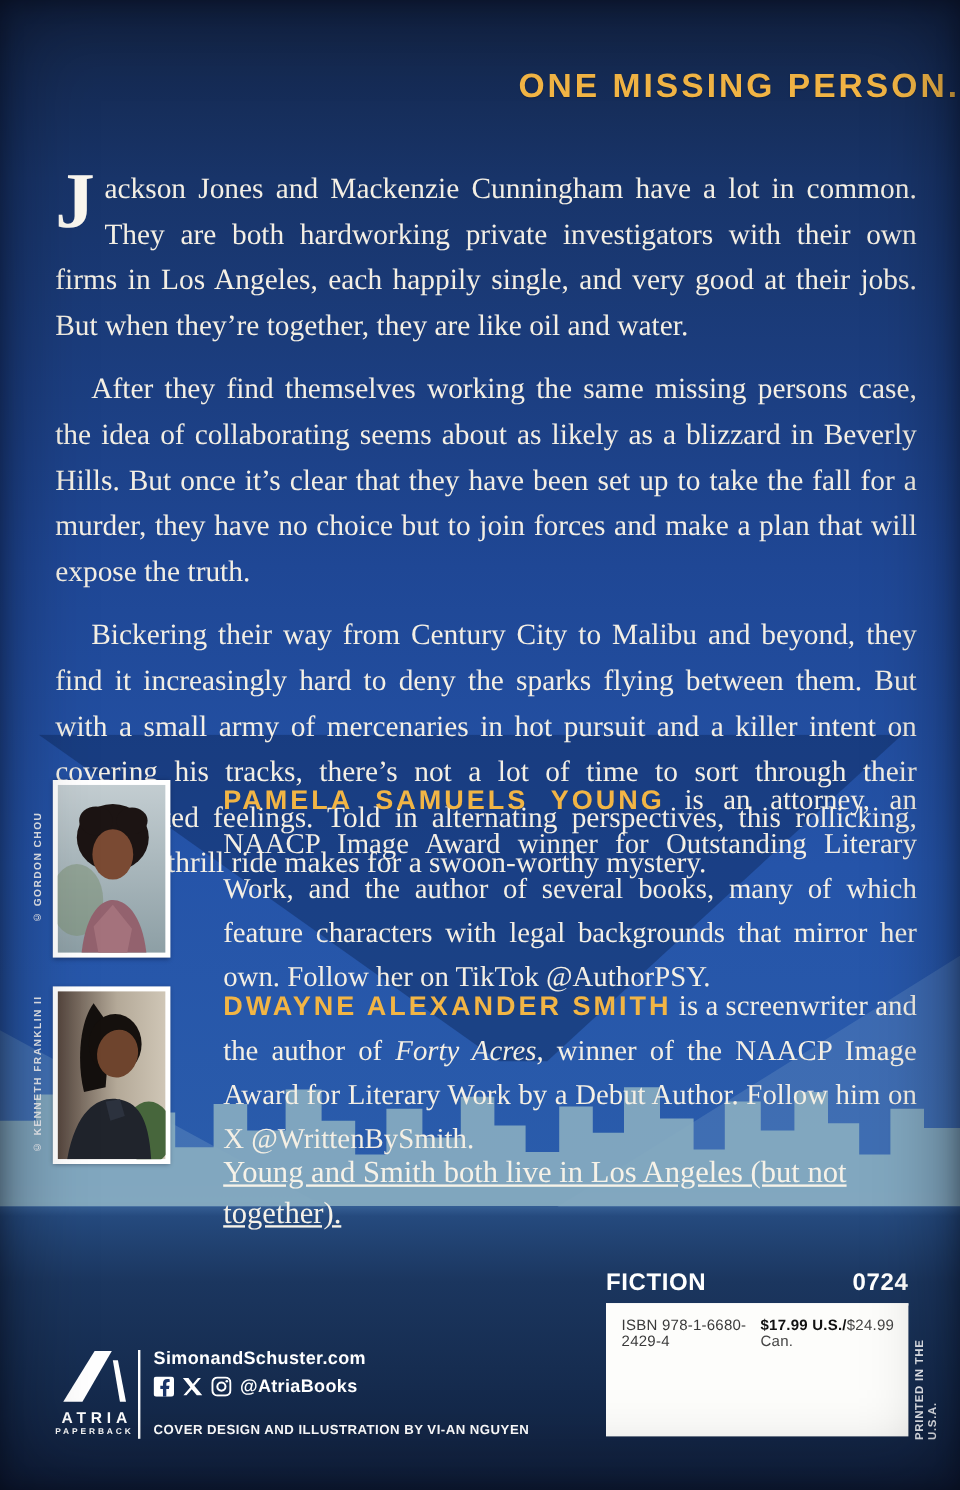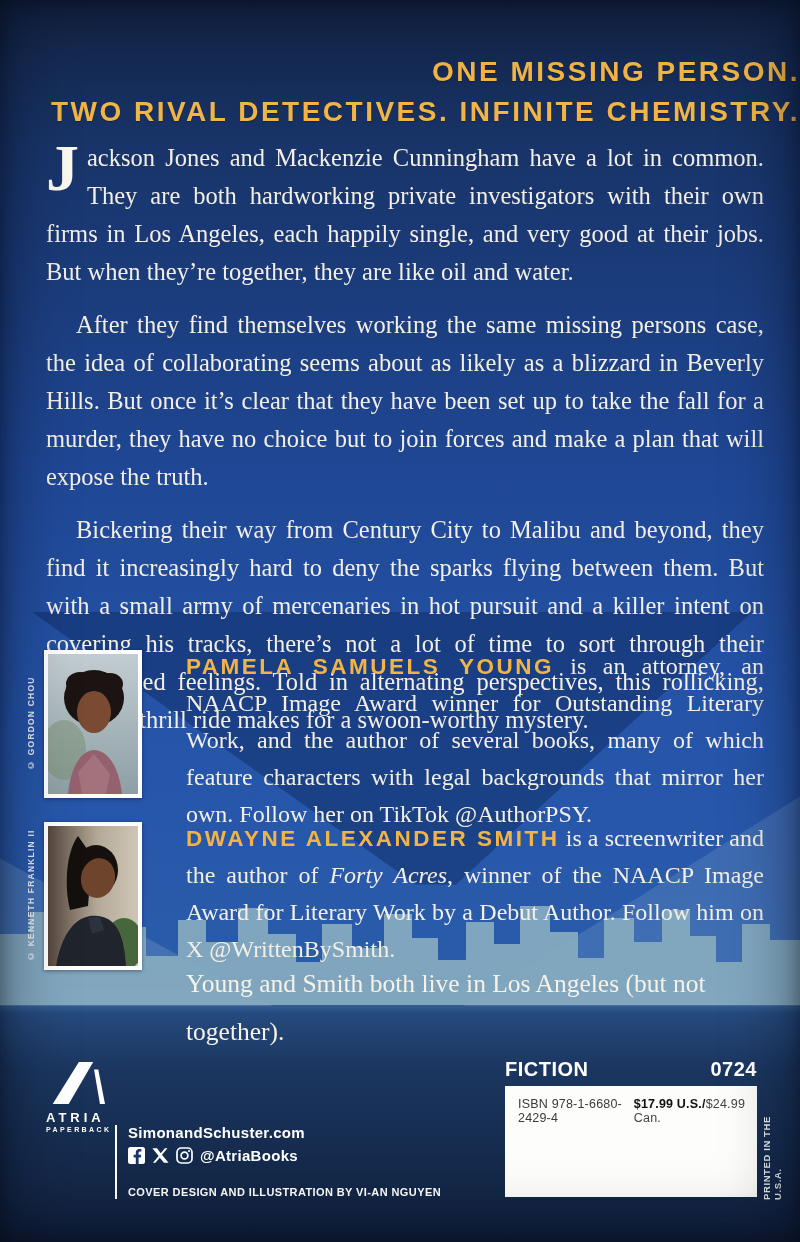--- a/index.html
+++ b/index.html
@@ -75,21 +75,21 @@
   .bio-text{
     position:absolute;left:186px;top:0;width:578px;margin:0;
     color:#f4efe4;font-size:24px;line-height:37px;text-align:justify;
   }
   .bio-name{
     font-family:"Liberation Sans",sans-serif;font-weight:bold;
     font-size:22.5px;letter-spacing:2.5px;color:#f2b545;
   }
   .closing{
     position:absolute;left:186px;top:960px;width:600px;z-index:3;margin:0;
-    color:#f6f2e8;font-size:25.5px;line-height:48px;
+    color:#f6f2e8;font-size:25.5px;line-height:34px;text-decoration:underline;
   }
   
   .footer-sans{font-family:"Liberation Sans",sans-serif;font-weight:bold;color:#fff;}
   .barcode-header{
     position:absolute;left:505px;top:1058px;width:252px;z-index:3;
     display:flex;justify-content:space-between;
     font-family:"Liberation Sans",sans-serif;font-weight:bold;
     font-size:20px;letter-spacing:.5px;color:#fff;
     padding-bottom:5px;border-bottom:2px solid #fff;
   }
@@ -105,21 +105,21 @@
   }
   .isbn-row .price b{color:#111;}
   .isbn-row .price{color:#444;}
   .printed-vertical{
     position:absolute;left:761px;top:1112px;height:88px;z-index:3;
     display:flex;align-items:center;
     writing-mode:vertical-rl;transform:rotate(180deg);
     font-family:"Liberation Sans",sans-serif;font-weight:bold;
     font-size:9.5px;letter-spacing:.6px;color:#e8ebf1;
   }
-  .atria-logo{position:absolute;left:46px;top:1060px;width:64px;z-index:3;text-align:left;}
+  .atria-logo{position:absolute;left:46px;top:1124px;width:64px;z-index:3;text-align:right;}
   .atria-logo svg{display:block;margin:0 auto 4px auto;}
   .atria-name{font-family:"Liberation Sans",sans-serif;font-weight:bold;
     font-size:13px;letter-spacing:4px;color:#fff;}
   .atria-sub{font-family:"Liberation Sans",sans-serif;font-weight:bold;
     font-size:7px;letter-spacing:2.4px;color:#fff;margin-top:1px;}
   .pub-divider{position:absolute;left:115px;top:1125px;width:2px;height:74px;background:#fff;z-index:3;}
   .pub-info{position:absolute;left:128px;top:1124px;z-index:3;}
   .website{font-size:15px;letter-spacing:.3px;}
   .social-row{display:flex;align-items:center;gap:7px;margin-top:6px;}
   .social-row svg{display:block;}
@@ -135,21 +135,20 @@
 
   <div class="env-flap"></div>
   <div class="env-wedge-left"></div>
   <div class="env-wedge-right"></div>
   <svg class="skyline" width="800" height="133" viewBox="0 0 800 133">
     <path fill="#87abc0" fill-opacity="0.92" d="M0,62 H30 V40 H58 V74 H86 V30 H120 V55 H146 V84 H178 V48 H206 V70 H238 V36 H268 V62 H296 V90 H322 V52 H352 V76 H384 V42 H412 V66 H438 V88 H466 V50 H494 V72 H520 V34 H550 V60 H578 V86 H604 V46 H634 V70 H662 V38 H690 V64 H716 V90 H742 V52 H770 V68 H800 V133 H0 Z"></path>
   </svg>
 
   <header class="headline">
     <div>ONE MISSING PERSON.</div>
-    <div>TWO RIVAL DETECTIVES. INFINITE CHEMISTRY.</div>
   </header>
 
   <section class="synopsis">
     <p><span class="dropcap">J</span><span>ackson Jones and Mackenzie Cunningham have a lot in common. They are both hardworking private investigators with their own firms in Los Angeles, each happily single, and very good at their jobs. But when they’re together, they are like oil and water.</span></p>
     <p>After they find themselves working the same missing persons case, the idea of collaborating seems about as likely as a blizzard in Beverly Hills. But once it’s clear that they have been set up to take the fall for a murder, they have no choice but to join forces and make a plan that will expose the truth.</p>
     <p>Bickering their way from Century City to Malibu and beyond, they find it increasingly hard to deny the sparks flying between them. But with a small army of mercenaries in hot pursuit and a killer intent on covering his tracks, there’s not a lot of time to sort through their complicated feelings. Told in alternating perspectives, this rollicking, romantic thrill ride makes for a swoon-worthy mystery.</p>
   </section>
 
   <section class="bio bio-1">
     <div class="photo-credit">© GORDON CHOU</div>

